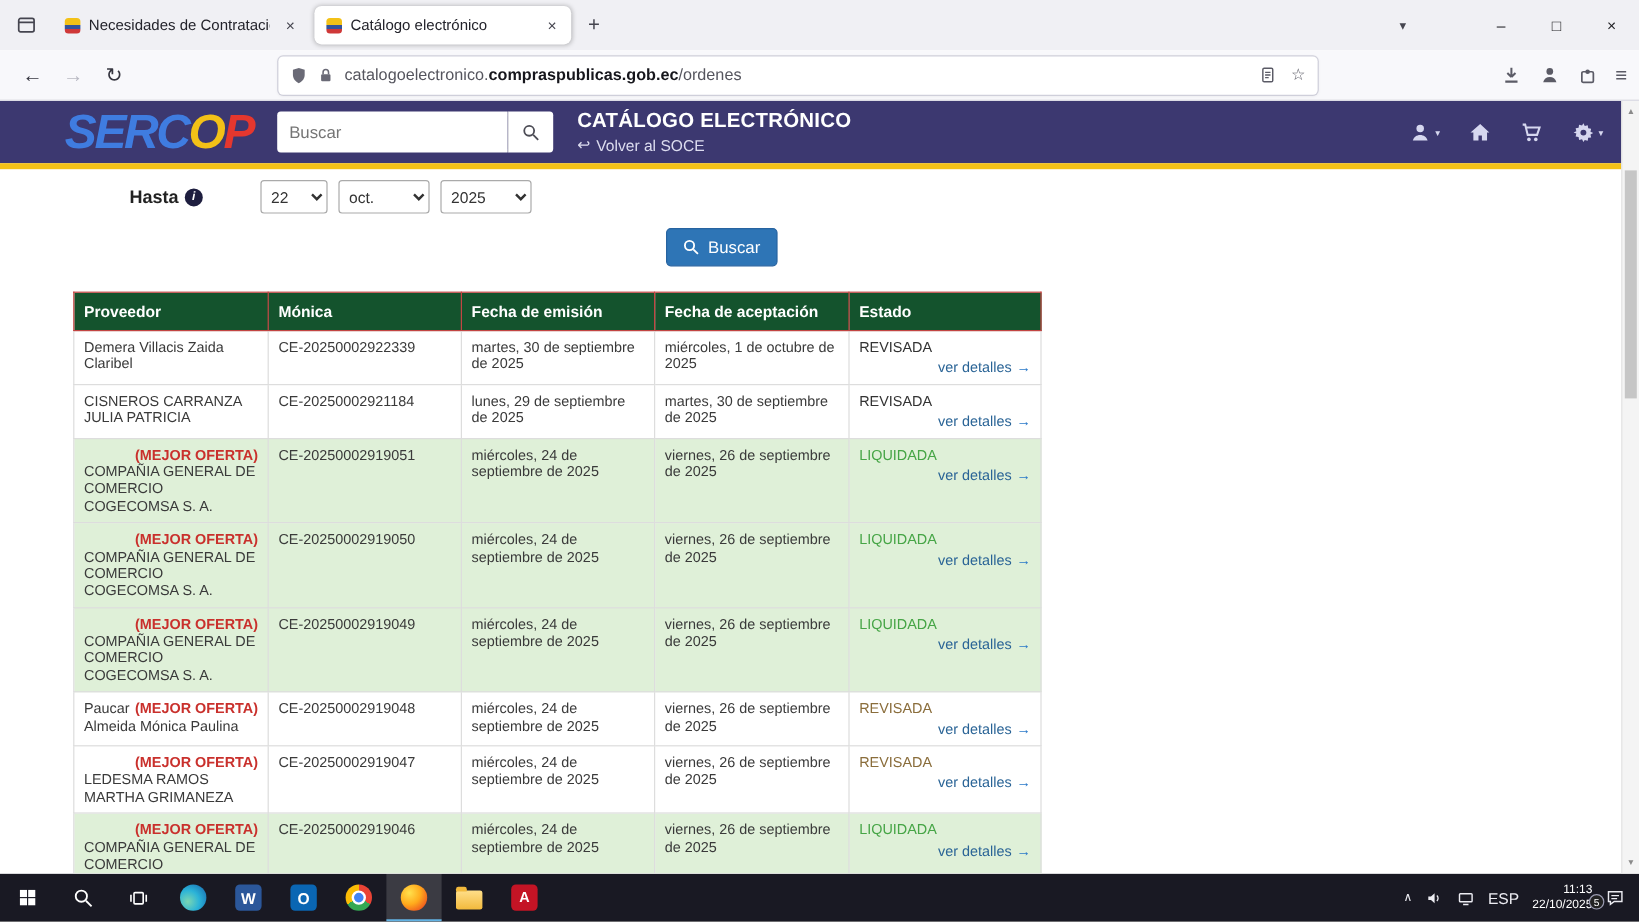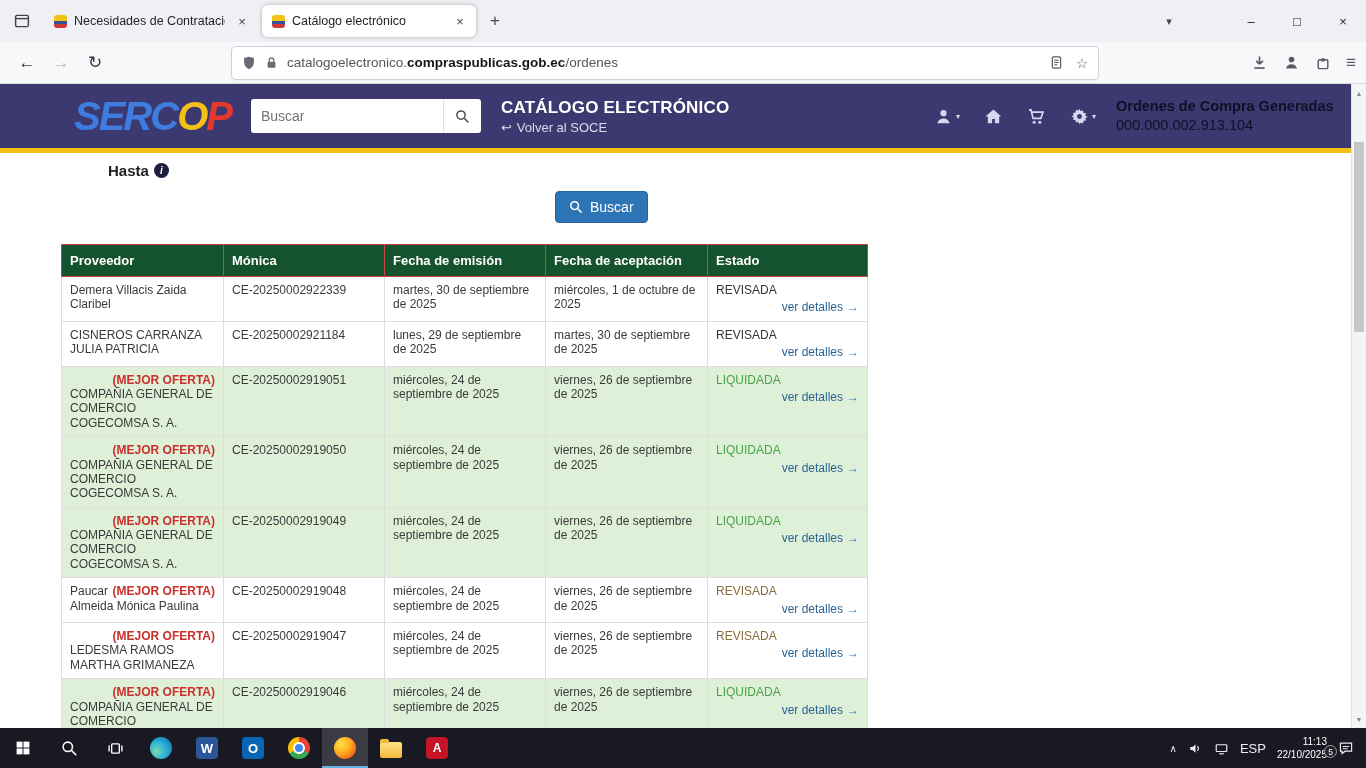--- a/index.html
+++ b/index.html
@@ -34,21 +34,21 @@
   .icn { color:#5b5b66; display:grid; place-items:center; }
   .url-text { white-space:nowrap; }
   .url-prefix,.url-path { color:#55555e; }
   .url-domain { color:#16161c; font-weight:bold; }
   .urlbar-right { margin-left:auto; display:flex; gap:12px; align-items:center; color:#5b5b66; }
   .toolbar-right { margin-left:auto; display:flex; gap:15px; align-items:center; color:#3f3f49; }
   .hamburger { font-size:17px; }
 
   
   .page { flex:1; position:relative; display:flex; flex-direction:column; background:#fff; overflow:hidden; }
-  .site-header { height:64px; background:#3c3870; display:flex; align-items:center; padding:0 30px 0 74px; flex:0 0 auto; }
+  .site-header { height:52px; background:#3c3870; display:flex; align-items:center; padding:0 30px 0 54px; flex:0 0 auto; }
   .logo { font-style:italic; font-weight:bold; font-size:40px; letter-spacing:-2px; line-height:1; display:flex; cursor:pointer; }
   .l-serc { color:#3f7ce0; } .l-o { color:#f3c117; } .l-p { color:#e5372e; }
   .hdr-search { display:flex; margin-left:20px; }
   .hdr-search input { width:192px; height:34px; border:0; border-radius:3px 0 0 3px; padding:0 10px;
                       font-size:14px; outline:none; color:#333; background:#fff; }
   .hdr-search button { width:38px; height:34px; border:0; border-left:1px solid #e1e1e1; background:#fff;
                        border-radius:0 3px 3px 0; color:#4c4c55; display:grid; place-items:center; }
   .hdr-mid { margin-left:20px; color:#fff; }
   .hdr-title { font-size:17px; font-weight:bold; letter-spacing:.2px; }
   .volver { display:flex; align-items:center; gap:5px; font-size:13px; color:#dcdcef; margin-top:2px; cursor:pointer; }
@@ -241,31 +241,32 @@
               <circle cx="13.5" cy="16" r="1.6" fill="currentColor"></circle>
             </svg>
         </span>
         <span class="hdr-ic">
           <svg width="19" height="19" viewBox="0 0 20 20">
               <path fill-rule="evenodd" fill="currentColor" d="M10 1.8l1.2 2.4 2.6-.6.4 2.6 2.6.4-.6 2.6 2.4 1.2-2.4 1.2.6 2.6-2.6.4-.4 2.6-2.6-.6L10 18.2l-1.2-2.4-2.6.6-.4-2.6-2.6-.4.6-2.6L1.4 10l2.4-1.2-.6-2.6 2.6-.4.4-2.6 2.6.6zM10 7.4a2.6 2.6 0 100 5.2 2.6 2.6 0 000-5.2z"></path>
             </svg>
           <span class="caret">▾</span>
         </span>
       </div>
-      <div class="hdr-orders">
-        <div class="lbl">Ordenes de Compra Generadas</div>
-        <div class="num">000.000.002.913.104</div>
-      </div>
     </div>
     <div class="yellow-bar"></div>
 
     <div class="content">
       <div class="filter-row">
         <span class="hasta">Hasta</span>
         <span class="info">i</span>
+        <span class="selects">
+          <select class="sel-day"><option>22</option></select>
+          <select class="sel-month"><option>oct.</option></select>
+          <select class="sel-year"><option>2025</option></select>
+        </span>
       </div>
       <div class="buscar-row">
         <button class="btn-buscar">
           <svg width="14" height="14" viewBox="0 0 20 20">
               <circle cx="8" cy="8" r="5.5" fill="none" stroke="#fff" stroke-width="2.2"></circle>
               <line x1="12.5" y1="12.5" x2="18" y2="18" stroke="#fff" stroke-width="2.2"></line>
             </svg>
           <span>Buscar</span>
         </button>
       </div>

